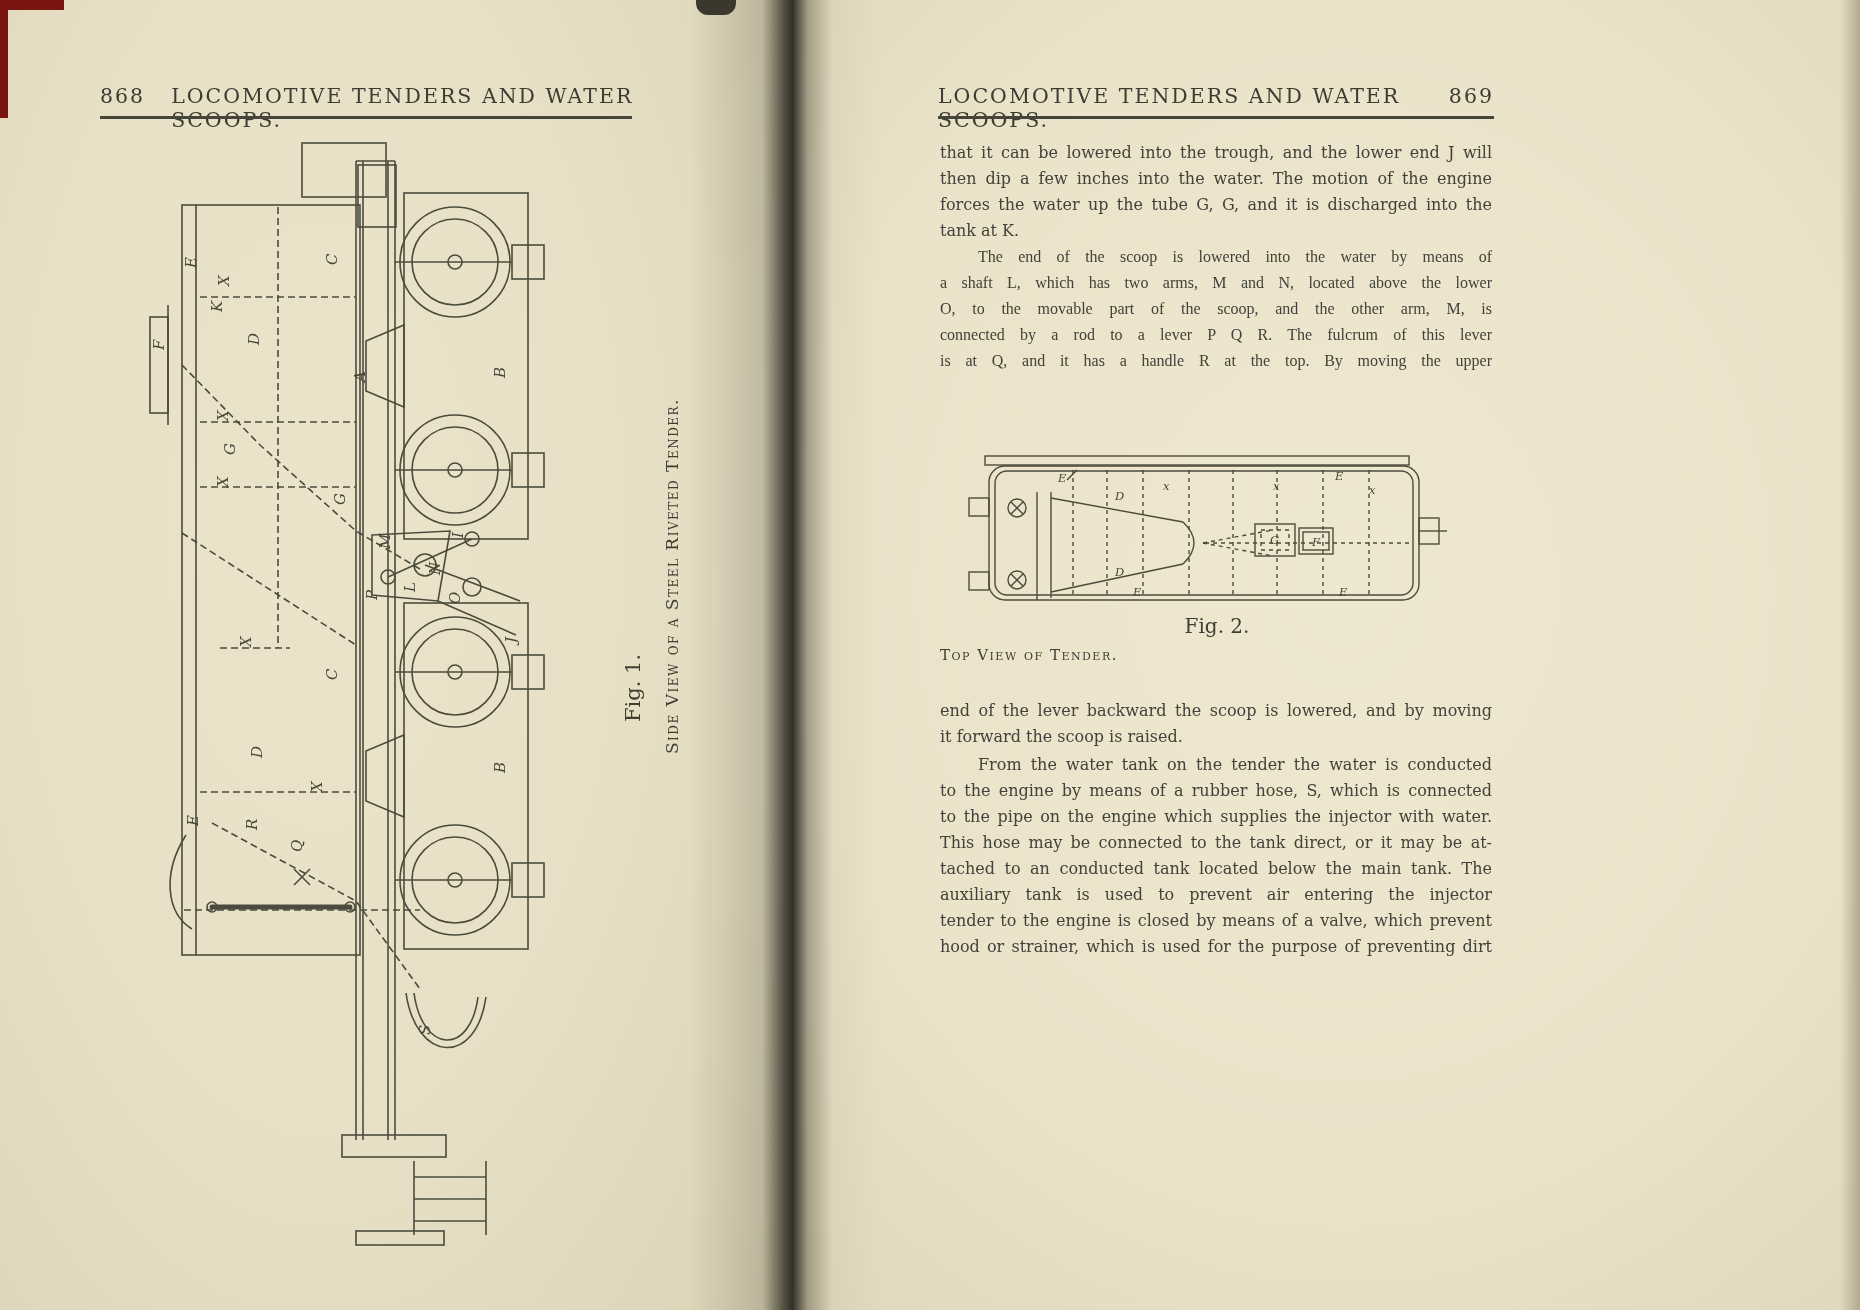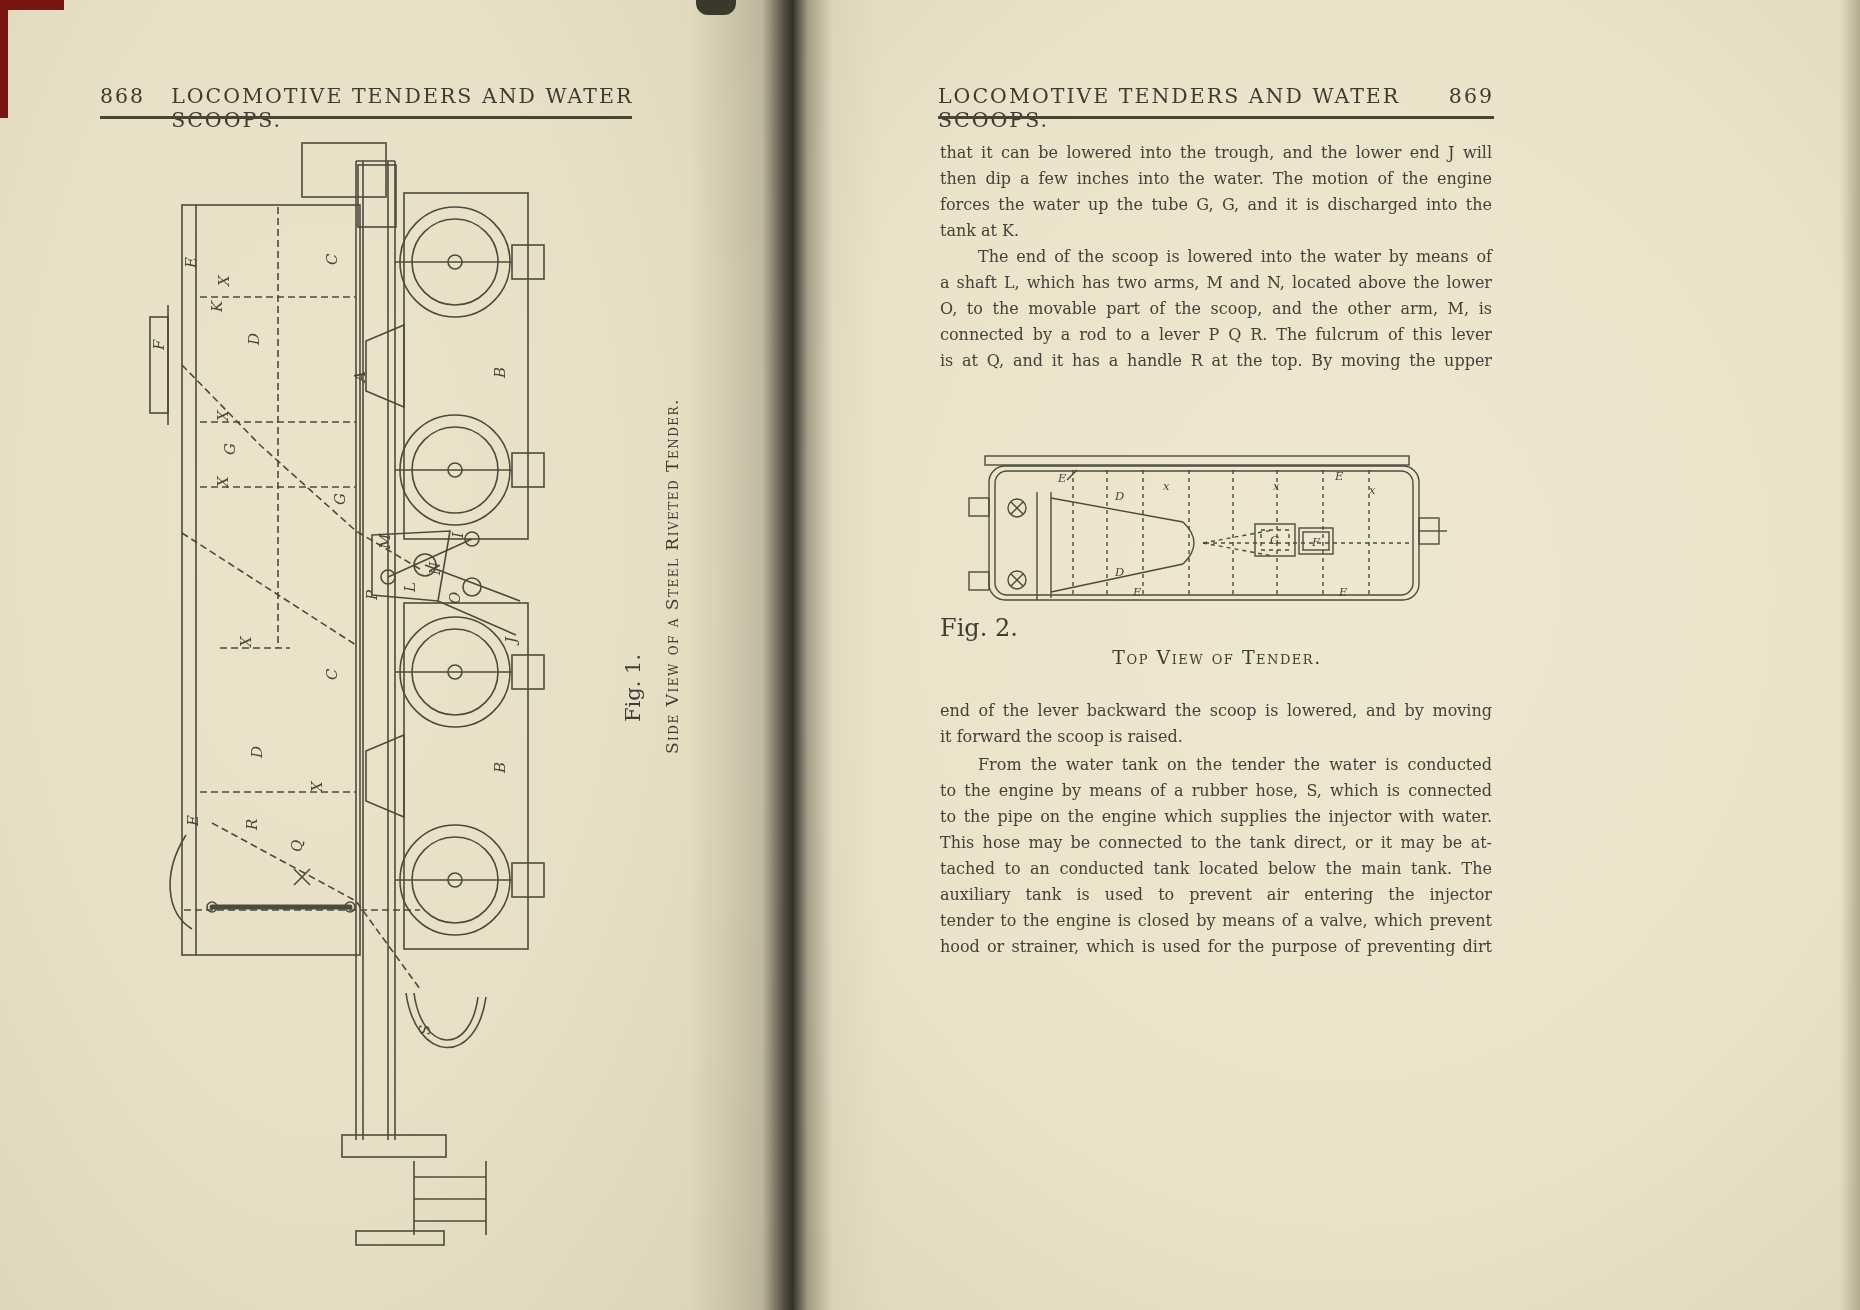--- a/index.html
+++ b/index.html
@@ -20,22 +20,22 @@
   #notch{position:absolute;left:696px;top:0;width:40px;height:15px;background:#3a382c;
     border-radius:0 0 12px 12px;}
   .header-row{position:absolute;top:84px;display:flex;align-items:baseline;
     font-size:20.5px;letter-spacing:2px;color:#3c3c32;justify-content:space-between;}
   .rule{position:absolute;height:3px;background:#45453a;}
   .pnum{font-size:20.5px;}
   .txtline{font-size:16px;line-height:26px;text-align:justify;text-align-last:justify;
     color:#42423a;}
   .jlast{text-align-last:left;}
   .indent{padding-left:38px;}
-  .caption-fig{position:absolute;width:554px;font-size:24px;color:#3e3e34;}
-  .caption-title{position:absolute;width:554px;text-align:center;font-size:19px;
+  .caption-fig{position:absolute;width:554px;text-align:center;font-size:20px;color:#3e3e34;}
+  .caption-title{position:absolute;width:554px;text-align:left;font-size:15px;
     font-variant:small-caps;letter-spacing:1.5px;color:#3e3e34;}
   .vcap{position:absolute;white-space:nowrap;transform:translate(-50%,-50%) rotate(-90deg);
     color:#3e3e34;}
   #fig1-label{font-size:21px;}
   #fig1-caption{font-size:17px;font-variant:small-caps;letter-spacing:1.5px;}
   svg{position:absolute;}
   .draw{stroke:#4b4b3d;fill:none;stroke-width:1.6;}
   .draw2{stroke:#4b4b3d;fill:none;stroke-width:1.4;}
   .dsh{stroke-dasharray:7 4;}
   .dsh2{stroke-dasharray:4 4;}
@@ -174,21 +174,21 @@
       <span class="pnum">869</span>
     </div>
     <div class="rule" style="left:226px;top:116px;width:556px;"></div>
 
     <div style="position:absolute;left:228px;top:140px;width:552px;">
       <div class="txtline">that it can be lowered into the trough, and the lower end J will</div>
       <div class="txtline">then dip a few inches into the water. The motion of the engine</div>
       <div class="txtline">forces the water up the tube G, G, and it is discharged into the</div>
       <div class="txtline jlast">tank at K.</div>
     </div>
-    <div style="position:absolute;left:228px;top:244px;width:552px;">
+    <div style="position:absolute;left:228px;top:244px;width:552px;font-family:Liberation Serif, serif;">
       <div class="txtline indent">The end of the scoop is lowered into the water by means of</div>
       <div class="txtline">a shaft L, which has two arms, M and N, located above the lower</div>
       <div class="txtline">O, to the movable part of the scoop, and the other arm, M, is</div>
       <div class="txtline">connected by a rod to a lever P Q R. The fulcrum of this lever</div>
       <div class="txtline">is at Q, and it has a handle R at the top. By moving the upper</div>
     </div>
 
     <svg style="left:243px;top:452px;" width="500" height="155" viewBox="0 0 500 155">
       <g class="draw2">
         <rect x="30" y="4" width="424" height="9"></rect>

